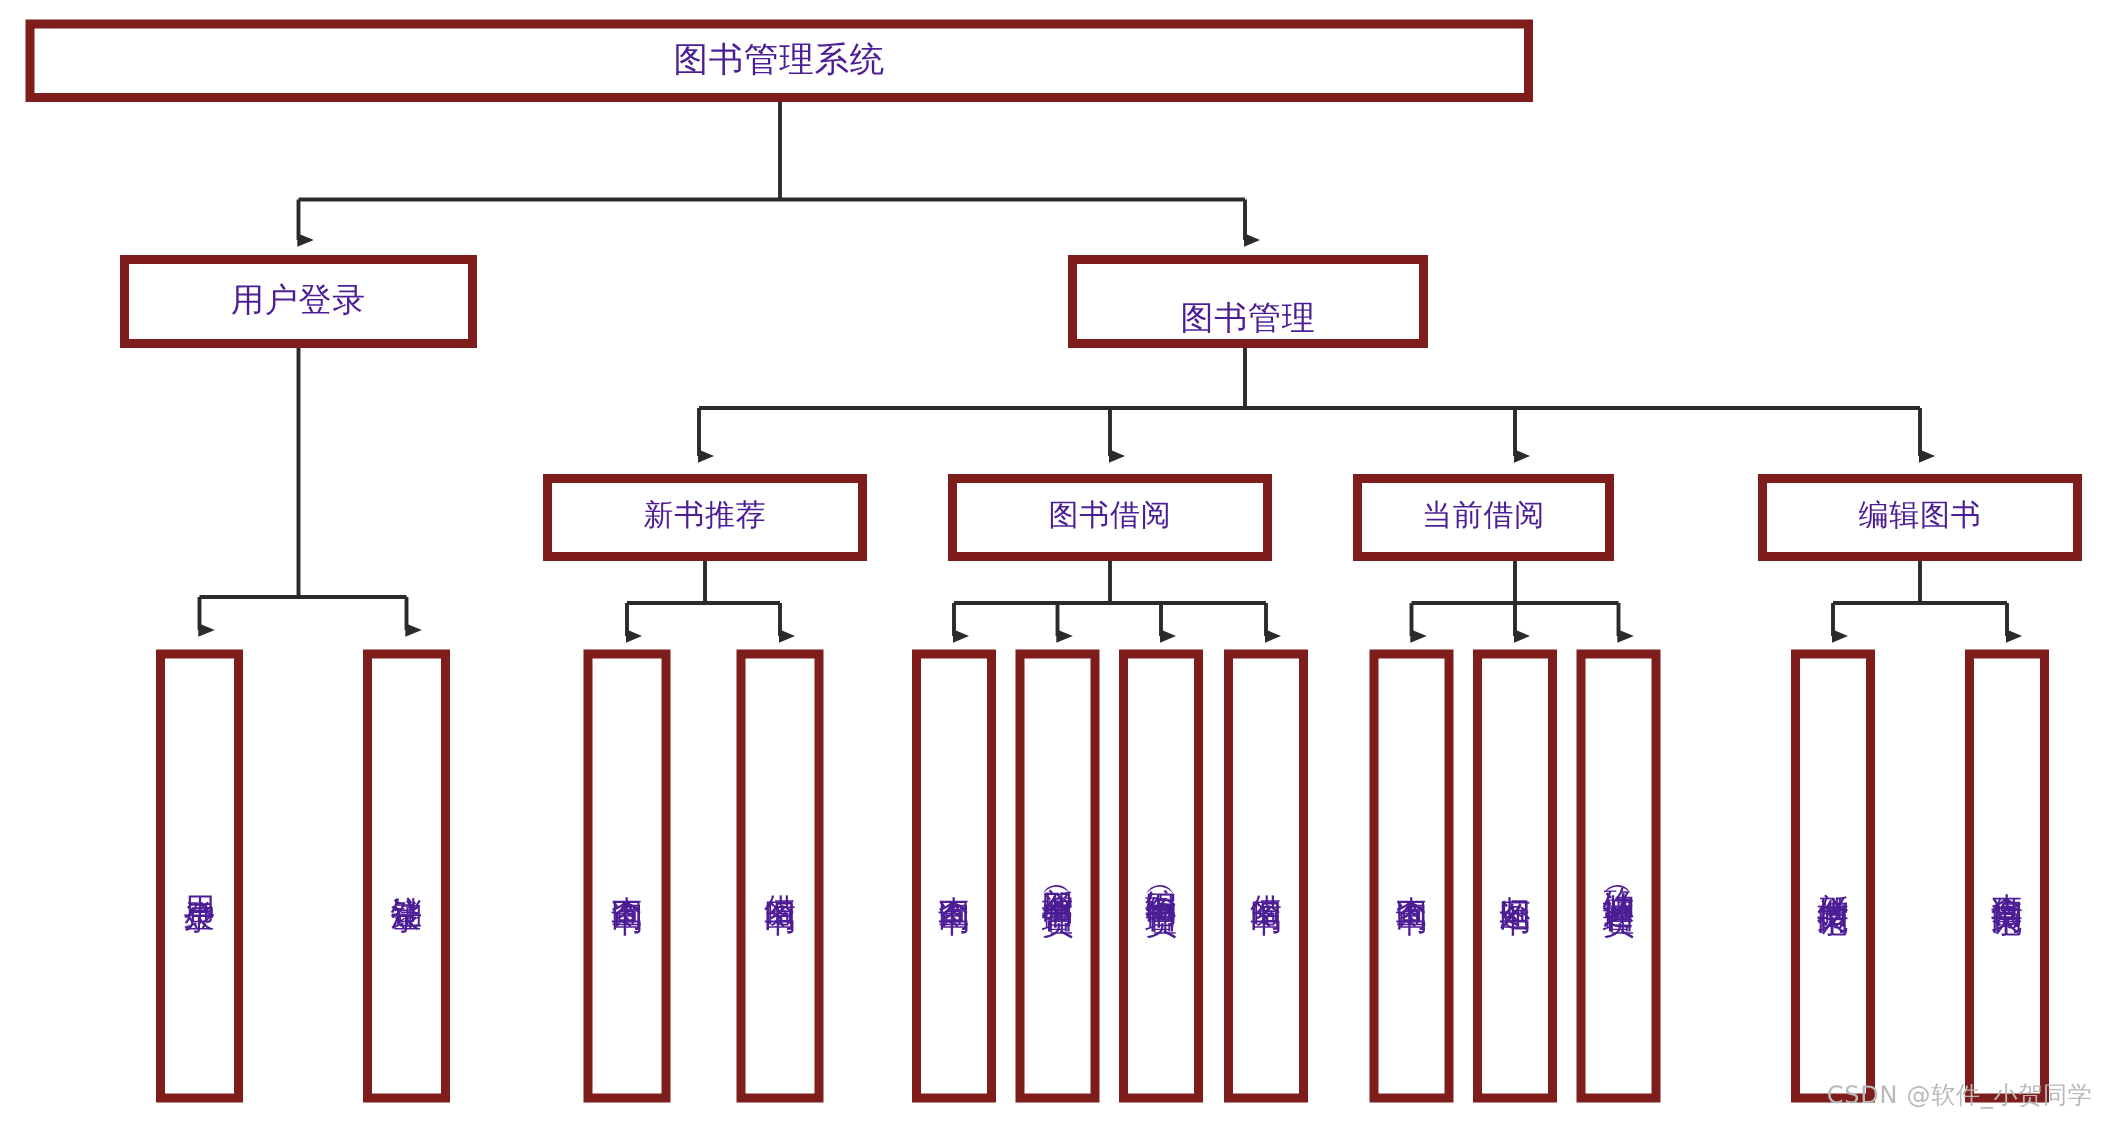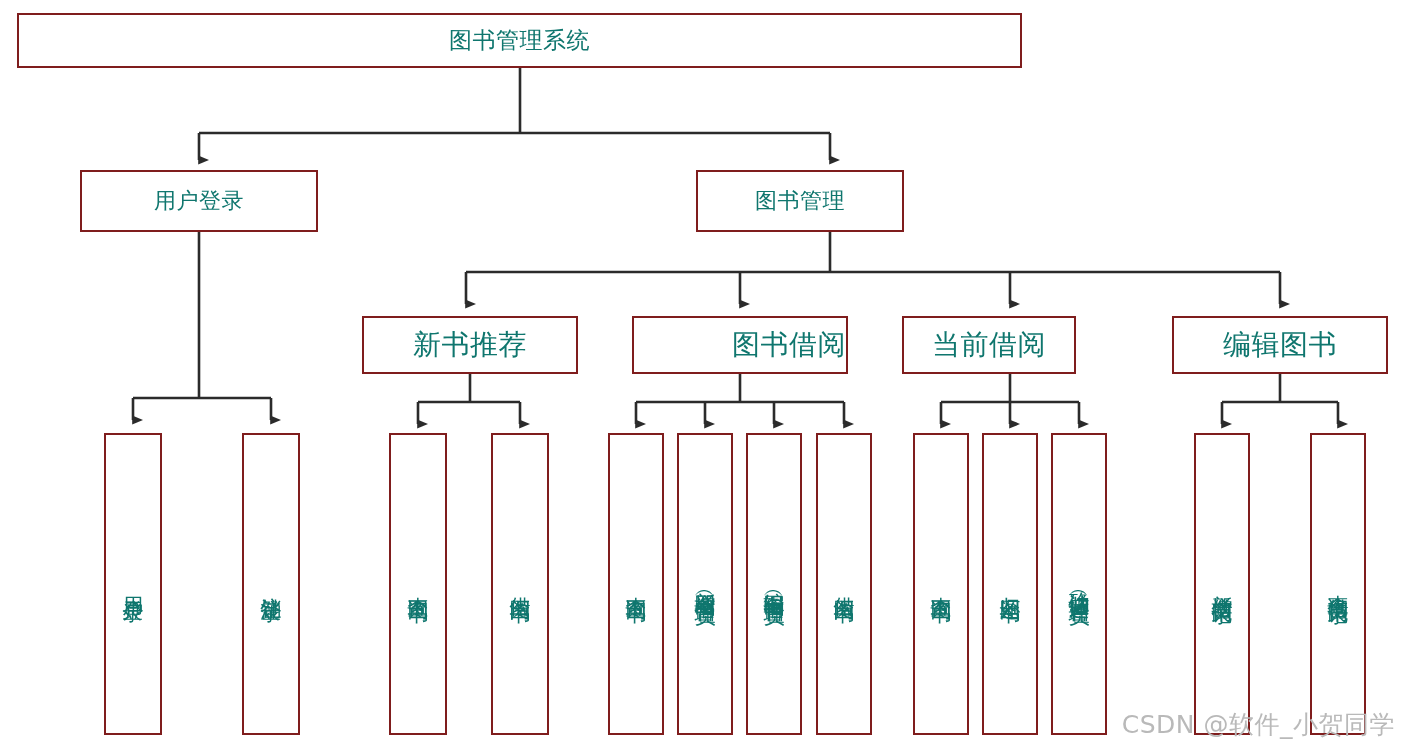--- a/index.html
+++ b/index.html
@@ -22,54 +22,54 @@
     position: absolute;
     left: 0;
     top: 0;
     width: 1405px;
     height: 747px;
   }
   .node-box {
     position: absolute;
     box-sizing: border-box;
     background: #ffffff;
-    border: 2px solid #7f1d1d;
+    border: 6px solid #7f1d1d;
     display: flex;
     align-items: center;
     justify-content: center;
-    color: #0f766e;
+    color: #4c1d95;
   }
   .node-label {
     text-align: center;
     line-height: 1.18;
     letter-spacing: 0.5px;
     white-space: pre;
   }
   .node-root .node-label { font-size: 23px; }
   .node-l2 .node-label   { font-size: 22px; }
-  .node-l3 .node-label   { font-size: 28px; font-family: Liberation Serif, serif; }
+  .node-l3 .node-label   { font-size: 20px; font-family: Liberation Serif, serif; }
 
   .node-leaf {
     align-items: center;
     justify-content: center;
   }
   .node-leaf .node-label {
     writing-mode: vertical-rl;
     text-orientation: upright;
     font-size: 21px;
     line-height: 1.34;
     letter-spacing: 2px;
     white-space: pre;
   }
 
   #watermark {
     position: absolute;
     right: 10px;
     bottom: 6px;
-    font-size: 25px;
+    font-size: 16px;
     color: #b9b9b9;
     letter-spacing: 0.5px;
     white-space: nowrap;
     user-select: none;
     pointer-events: none;
   }
 </style>
 </head>
 <body>
 
@@ -128,29 +128,29 @@
   </svg>
 
   <div class="node-box node-root" style="left:17px; top:13px; width:1005px; height:55px;">
     <span class="node-label">图书管理系统</span>
   </div>
 
   <div class="node-box node-l2" style="left:80px; top:170px; width:238px; height:62px;">
     <span class="node-label">用户登录</span>
   </div>
 
-  <div class="node-box node-l2" style="left:696px; top:170px; width:208px; height:62px;">
+  <div class="node-box node-l2" style="left:712px; top:170px; width:240px; height:62px;align-items:flex-end;">
     <span class="node-label">图书管理</span>
   </div>
 
   <div class="node-box node-l3" style="left:362px; top:316px; width:216px; height:58px;">
     <span class="node-label">新书推荐</span>
   </div>
 
-  <div class="node-box node-l3" style="left:632px; top:316px; width:216px; height:58px;justify-content:flex-end;">
+  <div class="node-box node-l3" style="left:632px; top:316px; width:216px; height:58px;">
     <span class="node-label">图书借阅</span>
   </div>
 
   <div class="node-box node-l3" style="left:902px; top:316px; width:174px; height:58px;">
     <span class="node-label">当前借阅</span>
   </div>
 
   <div class="node-box node-l3" style="left:1172px; top:316px; width:216px; height:58px;">
     <span class="node-label">编辑图书</span>
   </div>

